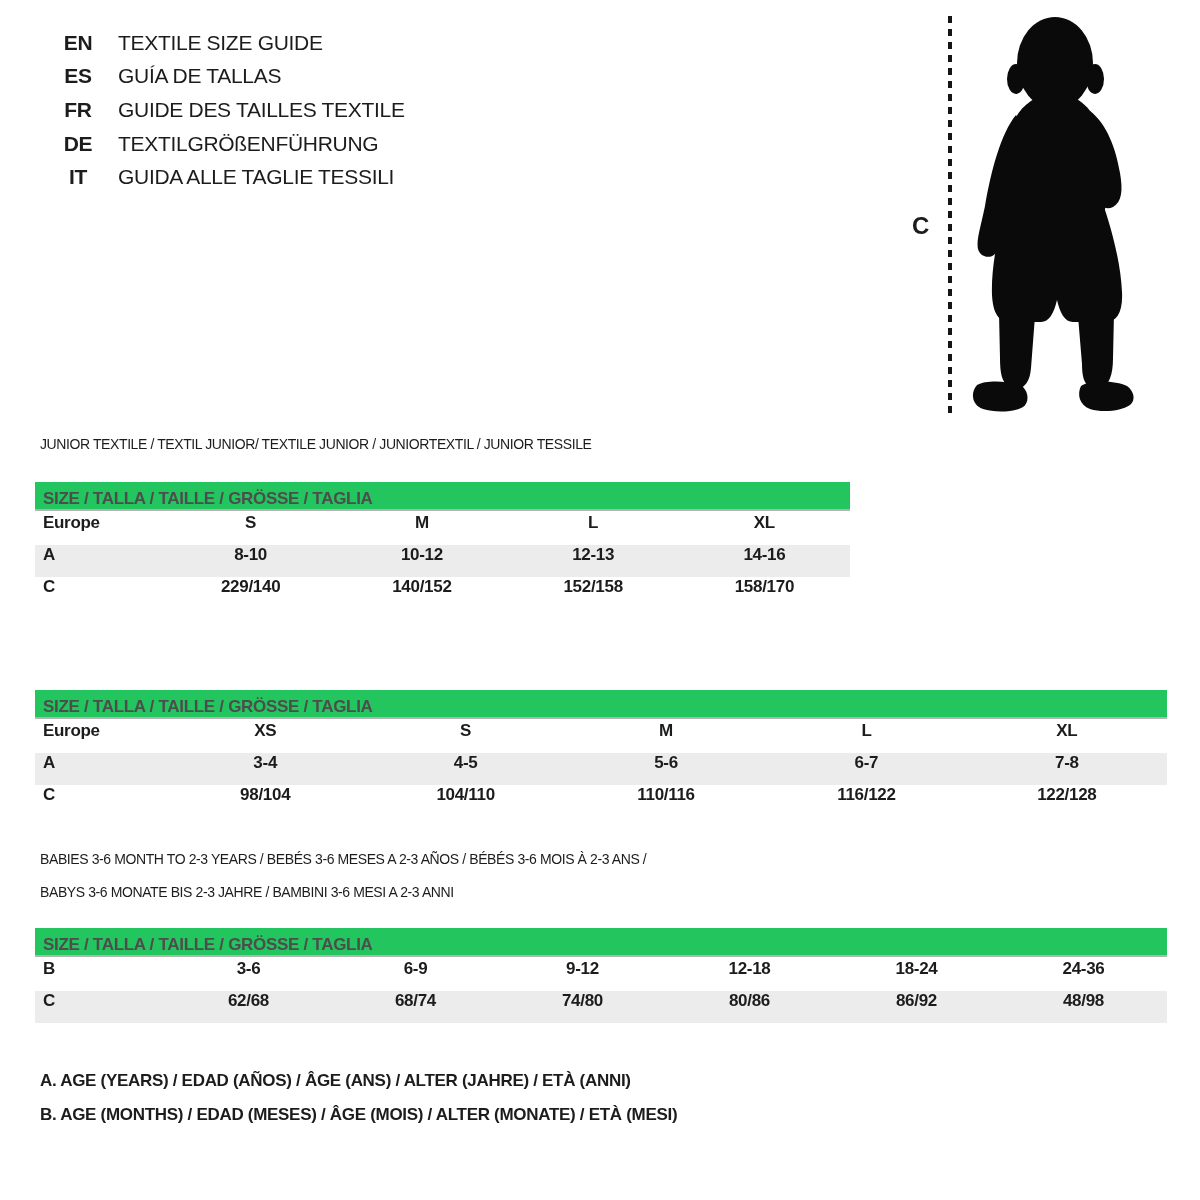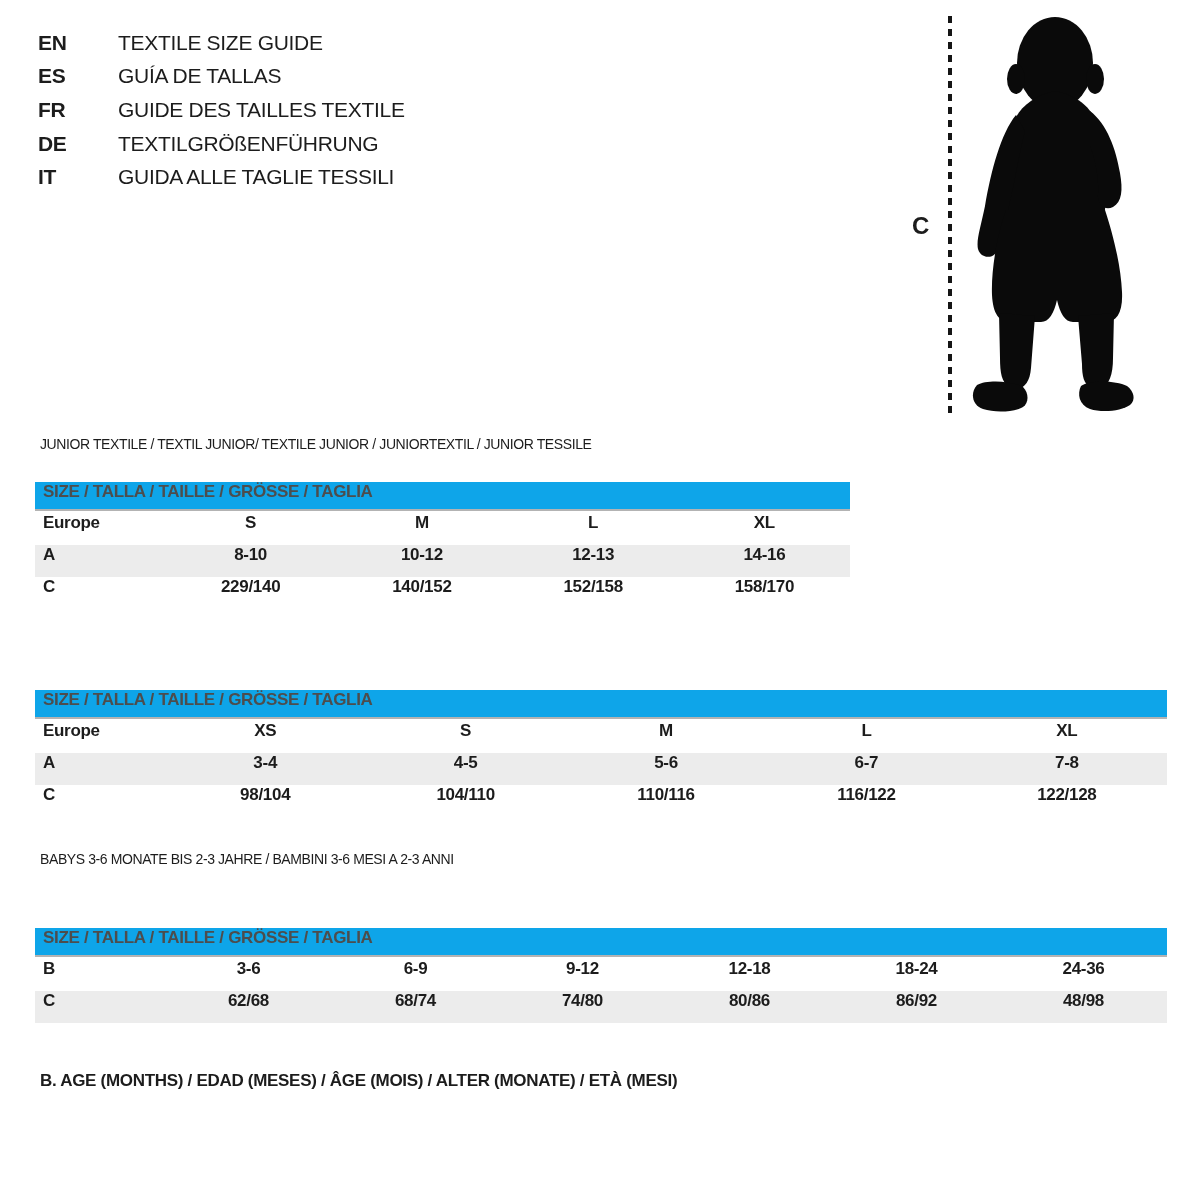--- a/index.html
+++ b/index.html
@@ -8,21 +8,21 @@
     background: #ffffff;
     font-family: "Liberation Sans", sans-serif;
     color: #1c1c1c;
     position: relative;
     overflow: hidden;
   }
   .canvas { position: absolute; inset: 0; }
 
   
   .langs { position: absolute; left: 38px; top: 26px; }
-  .lang-row { display: flex; height: 33.6px; align-items: center; }
+  .lang-row { display: flex; height: 33.6px; align-items: center; text-align: center; }
   .lang-code { width: 80px; font-size: 21px; font-weight: bold; letter-spacing: -0.3px; }
   .lang-title { font-size: 21px; font-weight: normal; letter-spacing: -0.3px; white-space: nowrap; }
 
   
   .c-label { position: absolute; left: 912px; top: 212px; font-size: 24px; font-weight: bold; }
   .dash-line {
     position: absolute; left: 948px; top: 16px; width: 4px; height: 401px;
     background: repeating-linear-gradient(to bottom, #151515 0 7px, transparent 7px 13px);
   }
   .baby-svg { position: absolute; left: 962px; top: 13px; }
@@ -37,22 +37,22 @@
   .title-children { top: 635px; }
   .title-babies   { top: 843px; }
 
   
   .size-table { position: absolute; left: 35px; }
   .table-junior   { top: 482px; width: 815px; }
   .table-children { top: 690px; width: 1132px; }
   .table-babies   { top: 928px; width: 1132px; }
 
   .size-bar {
-    height: 29px; background: #0ea5e9; color: #4d4d4d;
-    display: flex; align-items: flex-start; padding-left: 8px; box-sizing: border-box;
+    height: 29px; background: #22c55e; color: #4d4d4d;
+    display: flex; align-items: flex-end; padding-left: 8px; box-sizing: border-box;
     font-size: 17px; font-weight: bold; letter-spacing: -0.3px;
     border-bottom: 2px solid #b3b3b3; margin-bottom: 2px;
   }
   .trow { display: flex; height: 32px; align-items: flex-start; font-size: 17px; font-weight: bold; }
   .trow.shade { background: #ececec; }
   .tlbl { width: 130px; padding-left: 8px; box-sizing: border-box; letter-spacing: -0.3px; }
   .tval { flex: 1; text-align: center; letter-spacing: -0.3px; }
 
   
   .legend { position: absolute; left: 40px; top: 1064px; }
@@ -156,20 +156,21 @@
       <span class="tlbl">C</span>
       <span class="tval">98/104</span>
       <span class="tval">104/110</span>
       <span class="tval">110/116</span>
       <span class="tval">116/122</span>
       <span class="tval">122/128</span>
     </div>
   </div>
 
   <div class="section-title title-babies">
+    <div>BABIES 3-6 MONTH TO 2-3 YEARS / BEBÉS 3-6 MESES A 2-3 AÑOS / BÉBÉS 3-6 MOIS À 2-3 ANS /</div>
     <div>BABYS 3-6 MONATE BIS 2-3 JAHRE / BAMBINI 3-6 MESI A 2-3 ANNI</div>
   </div>
   <div class="size-table table-babies">
     <div class="size-bar">
       <span>SIZE / TALLA / TAILLE / GRÖSSE / TAGLIA</span>
     </div>
     <div class="trow">
       <span class="tlbl">B</span>
       <span class="tval">3-6</span>
       <span class="tval">6-9</span>
@@ -183,16 +184,17 @@
       <span class="tval">62/68</span>
       <span class="tval">68/74</span>
       <span class="tval">74/80</span>
       <span class="tval">80/86</span>
       <span class="tval">86/92</span>
       <span class="tval">48/98</span>
     </div>
   </div>
 
   <div class="legend">
+    <div class="legend-line">A. AGE (YEARS) / EDAD (AÑOS) / ÂGE (ANS) / ALTER (JAHRE) / ETÀ (ANNI)</div>
     <div class="legend-line">B. AGE (MONTHS) / EDAD (MESES) / ÂGE (MOIS) / ALTER (MONATE) / ETÀ (MESI)</div>
   </div>
 
 </div>
 
 </body></html>

